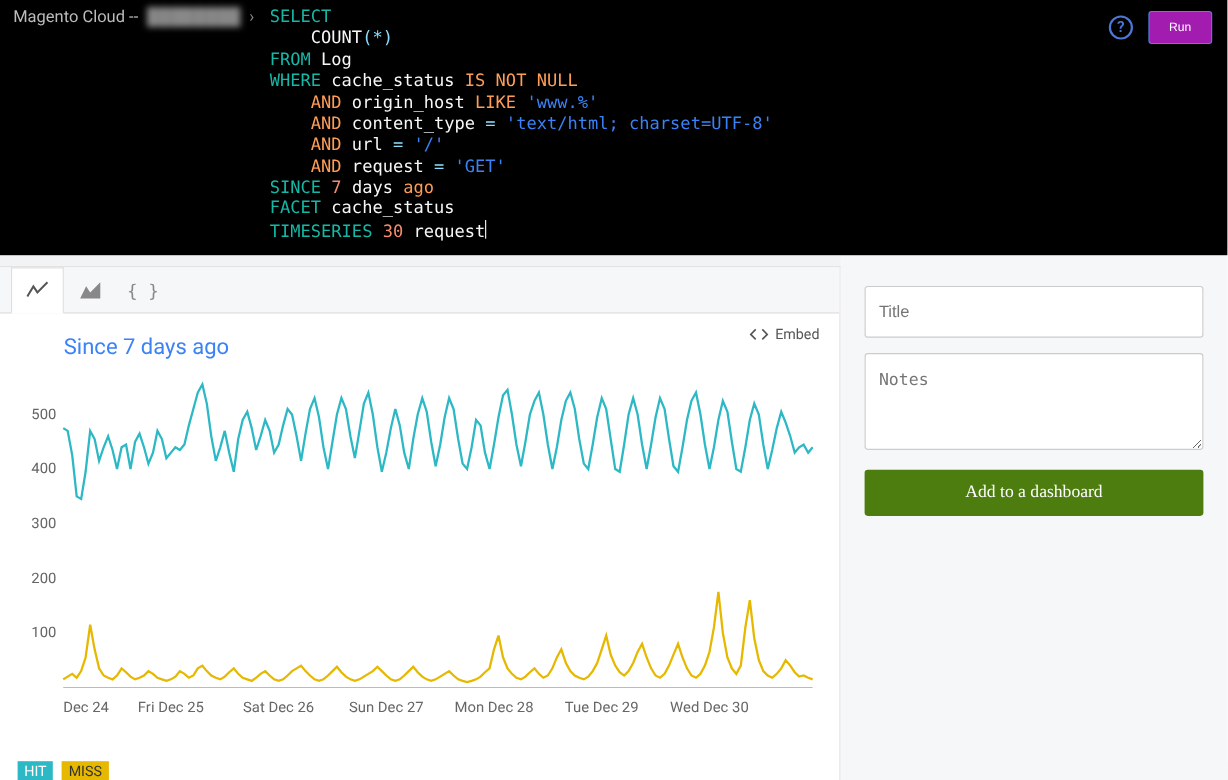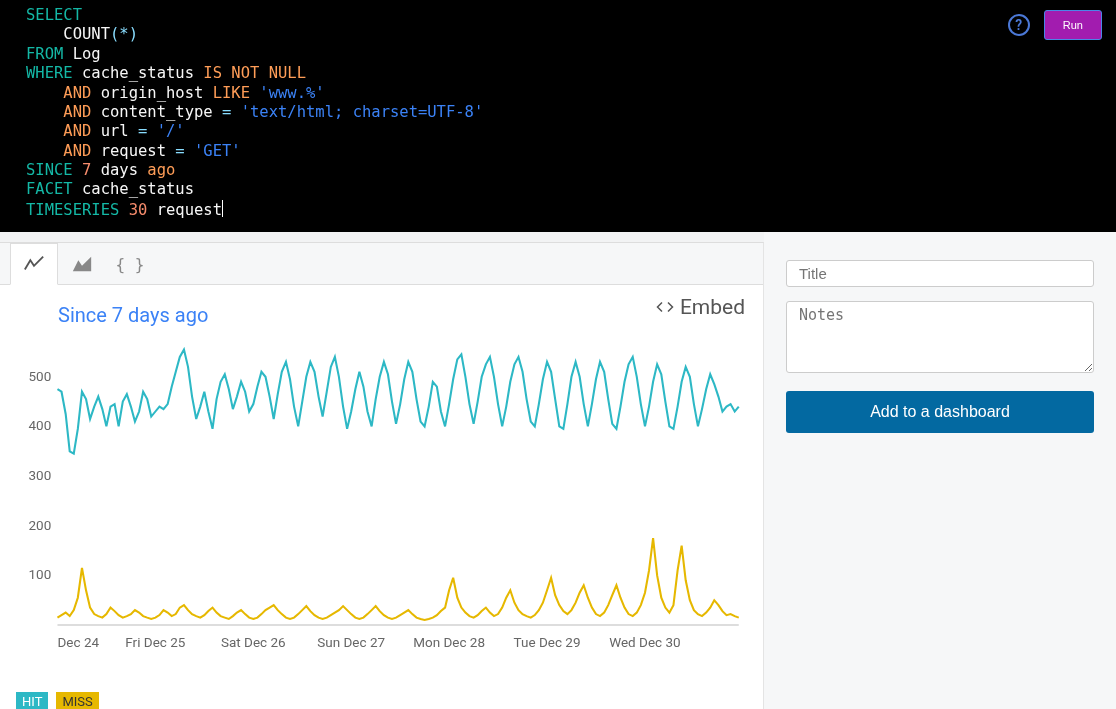--- a/index.html
+++ b/index.html
@@ -95,21 +95,21 @@
   .chart-tab.active {
     background:#fff;
     border:1px solid #ddd;
     border-bottom:1px solid #fff;
     margin-bottom:-1px;
     color:#333;
   }
   .embed {
     position:absolute;
     right:18px; top:52px;
-    color:#555; font-size:21px;
+    color:#555; font-size:13px;
     display:flex; align-items:center; gap:6px;
     cursor:pointer;
   }
   .chart-meta {
     color:#3b82f6; font-size:20px;
     padding: 18px 0 0 16px;
     margin-left: 42px;
   }
   .chart-body {
     flex:1;
@@ -126,47 +126,53 @@
     padding: 28px 22px 0 22px;
     background:#f6f7f8;
   }
   .field {
     width:100%;
     border:1px solid #ccc;
     border-radius:3px;
     background:#fff;
     font-size:15px;
     color:#0369a1;
-    padding:4px 12px;
+    padding:14px 12px;
     margin-bottom:14px;
   }
-  textarea.field { height:72px; resize:vertical; }
+  textarea.field { height:88px; resize:vertical; }
   .primary-btn {
     width:100%;
-    background:#0369a1;
+    background:#4d7c0f;
     color:#fff;
     font-size:16px;
     border:none;
     border-radius:3px;
     padding:12px 10px;
     cursor:pointer;
     margin-bottom:18px;
+    font-family:Liberation Serif, serif;
   }
   .cancel-link {
     display:block;
     text-align:center;
     color:#888;
     font-size:15px;
     cursor:pointer;
   }
 </style>
 </head>
 <body>
 
 <div class="top-bar">
+  <div class="breadcrumb">
+    <span>Magento Cloud --</span>
+    <span class="blur">████████</span>
+    <span class="chev">›</span>
+  </div>
 
   <div class="query-editor" id="query-editor"><span class="kw">SELECT</span>
     <span class="ident">COUNT</span><span class="punct">(*)</span>
 <span class="kw">FROM</span><span class="ident"> Log</span>
 <span class="kw">WHERE</span><span class="ident"> cache_status </span><span class="kw2">IS NOT </span><span class="null">NULL</span>
     <span class="kw2">AND</span><span class="ident"> origin_host </span><span class="kw2">LIKE </span><span class="str">'www.%'</span>
     <span class="kw2">AND</span><span class="ident"> content_type </span><span class="punct">= </span><span class="str">'text/html; charset=UTF-8'</span>
     <span class="kw2">AND</span><span class="ident"> url </span><span class="punct">= </span><span class="str">'/'</span>
     <span class="kw2">AND</span><span class="ident"> request </span><span class="punct">= </span><span class="str">'GET'</span>
 <span class="kw">SINCE</span><span class="num"> 7</span><span class="ident"> days </span><span class="kw2">ago</span>

